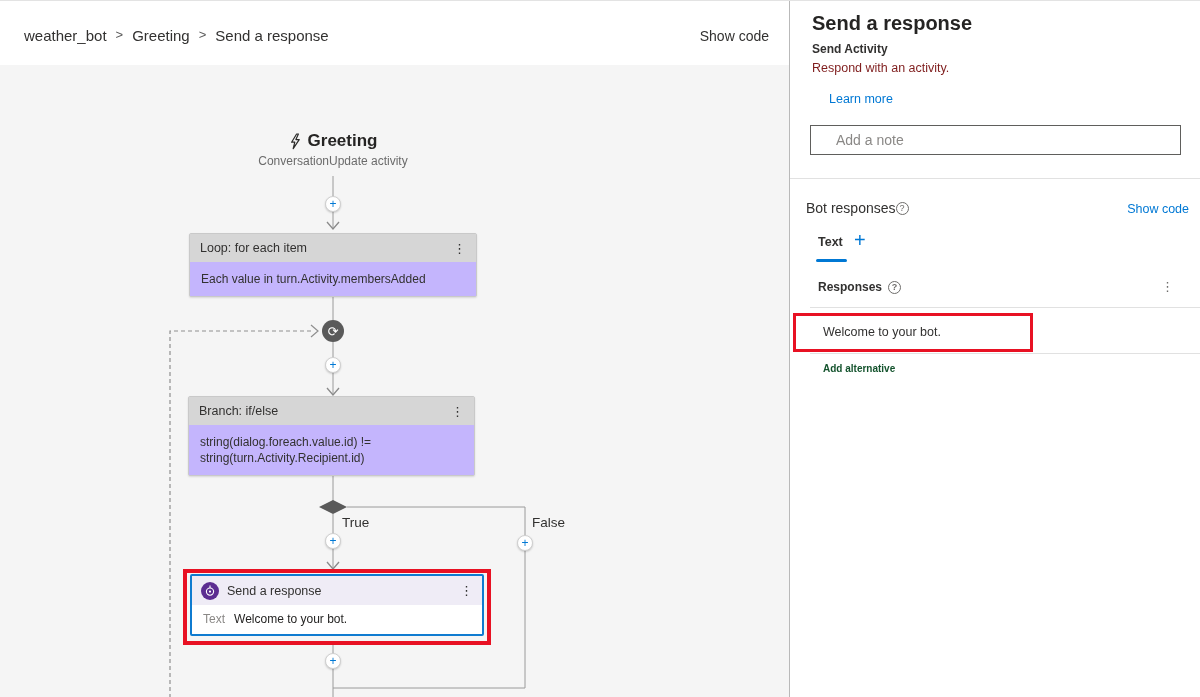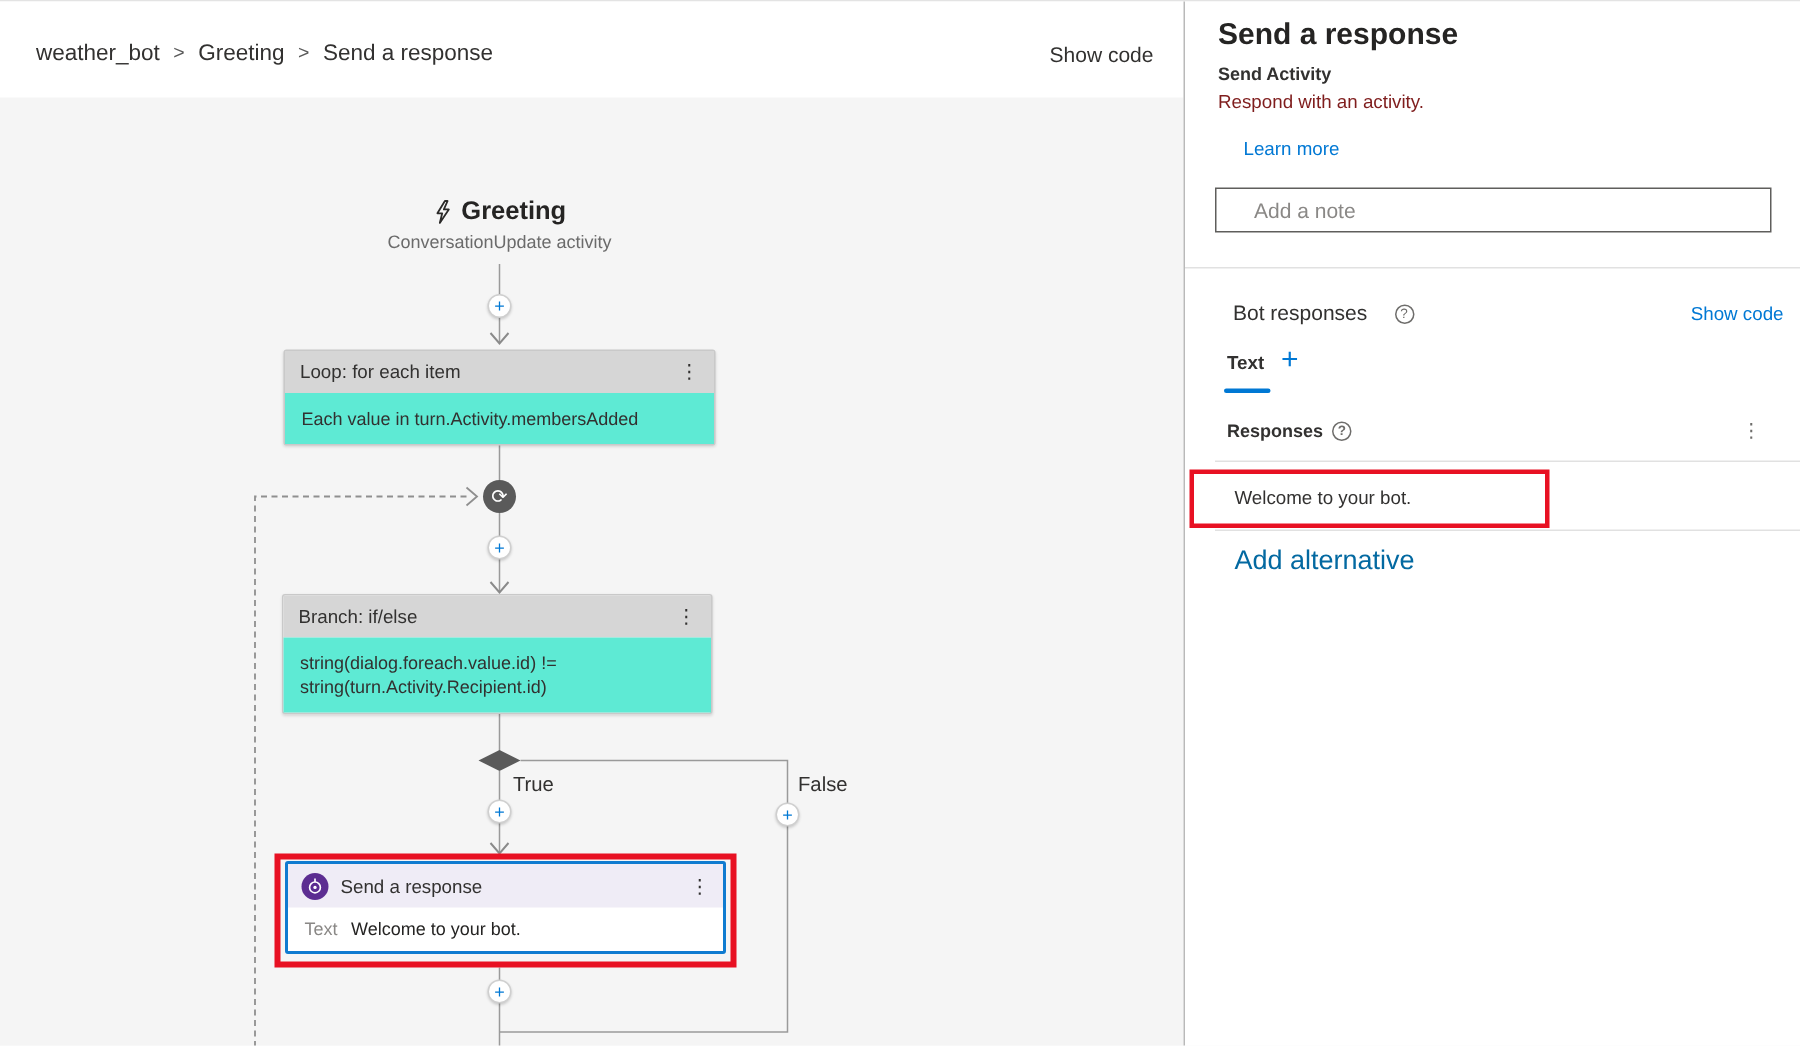--- a/index.html
+++ b/index.html
@@ -23,21 +23,21 @@
 
   
   #trigger { position:absolute; left:189px; top:66px; width:288px; text-align:center; }
   #trigger-title-row { display:flex; align-items:center; justify-content:center; gap:7px; font-size:17px; font-weight:bold; color:#252423; }
   #trigger-sub { font-size:12px; color:#6b6b6b; margin-top:3px; }
 
   
   .node { position:absolute; background:#fff; border:1px solid #c9c9c9; border-radius:2px; box-shadow:0 1px 2px rgba(0,0,0,.12); cursor:pointer; }
   .node-head { height:28px; background:#d6d6d6; display:flex; align-items:center; padding:0 10px; font-size:12.5px; color:#323130; }
   .node-head .kebab { margin-left:auto; color:#323130; font-size:13px; letter-spacing:0; cursor:pointer; }
-  .node-body { background:#5eead4; padding:9px 11px; font-size:12px; color:#323130; line-height:1.35; }
+  .node-body { background:#c4b5fd; padding:9px 11px; font-size:12px; color:#323130; line-height:1.35; }
 
   #loop-node  { left:189px; top:168px; width:288px; }
   #branch-node{ left:188px; top:331px; width:287px; }
 
   
   #send-annotation { position:absolute; left:183px; top:504px; width:308px; height:76px; border:4px solid #e81123; }
   #send-node { position:absolute; left:190px; top:509px; width:294px; height:62px; background:#fff; border:2px solid #0f7bd0; border-radius:2px; cursor:pointer; }
   #send-head { height:29px; background:#efecf6; display:flex; align-items:center; gap:8px; padding:0 9px; font-size:12.5px; color:#323130; }
   #send-head .kebab { margin-left:auto; color:#323130; font-size:13px; cursor:pointer; }
   #send-icon { width:18px; height:18px; border-radius:50%; background:#5c2d91; display:flex; align-items:center; justify-content:center; flex:0 0 auto; }
@@ -62,34 +62,34 @@
   #panel-desc { position:absolute; left:22px; top:60px; font-size:12.5px; color:#7f1d1d; }
   #panel-learnmore { position:absolute; left:39px; top:91px; font-size:12.5px; color:#0078d4; cursor:pointer; }
   #note-input { position:absolute; left:20px; top:124px; width:371px; height:30px; border:1px solid #5f5e5c; background:#fff; font-size:14px; color:#323130;
                 padding:0 25px; font-family:"Liberation Sans","DejaVu Sans",sans-serif; }
   #note-input::placeholder { color:#8a8886; }
   .pdivider { position:absolute; height:1px; background:#e1e1e1; }
   #pdiv1 { left:0; top:177px; width:411px; }
   #pdiv2 { left:20px; top:306px; width:391px; }
   #pdiv3 { left:20px; top:352px; width:391px; }
 
-  #botresp-label { position:absolute; left:32px; top:199px; font-size:14px; color:#323130; display:flex; align-items:flex-end; gap:18px; }
+  #botresp-label { position:absolute; left:16px; top:199px; font-size:14px; color:#323130; display:flex; align-items:center; gap:0; }
   #panel-showcode { position:absolute; right:11px; top:201px; font-size:12.5px; color:#0078d4; cursor:pointer; }
   .help-circle { width:13px; height:13px; border:1px solid #6e6d6b; border-radius:50%; color:#6e6d6b; font-size:9px; line-height:11px; text-align:center; display:inline-block; cursor:pointer; }
 
   #tab-text { position:absolute; left:28px; top:234px; font-size:12.5px; font-weight:bold; color:#323130; cursor:pointer; }
   #tab-underline { position:absolute; left:26px; top:258px; width:31px; height:3px; background:#0078d4; border-radius:2px; }
   #tab-add { position:absolute; left:64px; top:228px; font-size:20px; font-weight:300; color:#0078d4; cursor:pointer; }
 
   #responses-label { position:absolute; left:28px; top:279px; font-size:12px; font-weight:bold; color:#323130; display:flex; align-items:center; gap:6px; }
   #responses-kebab { position:absolute; right:26px; top:278px; color:#6e6d6b; font-size:13px; cursor:pointer; }
 
   #resp-annotation { position:absolute; left:3px; top:312px; width:240px; height:39px; border:3px solid #e81123; }
   #resp-value { position:absolute; left:33px; top:324px; font-size:12.5px; color:#323130; cursor:text; }
-  #add-alt { position:absolute; left:33px; top:362px; font-size:18px; color:#0369a1; cursor:pointer; }
+  #add-alt { position:absolute; left:33px; top:362px; font-size:10px; color:#14532d; cursor:pointer;font-weight:bold; }
 </style>
 </head>
 <body>
 
 <div id="stage">
 
   <div id="left">
 
     <div id="topbar">
       <div id="breadcrumb">

